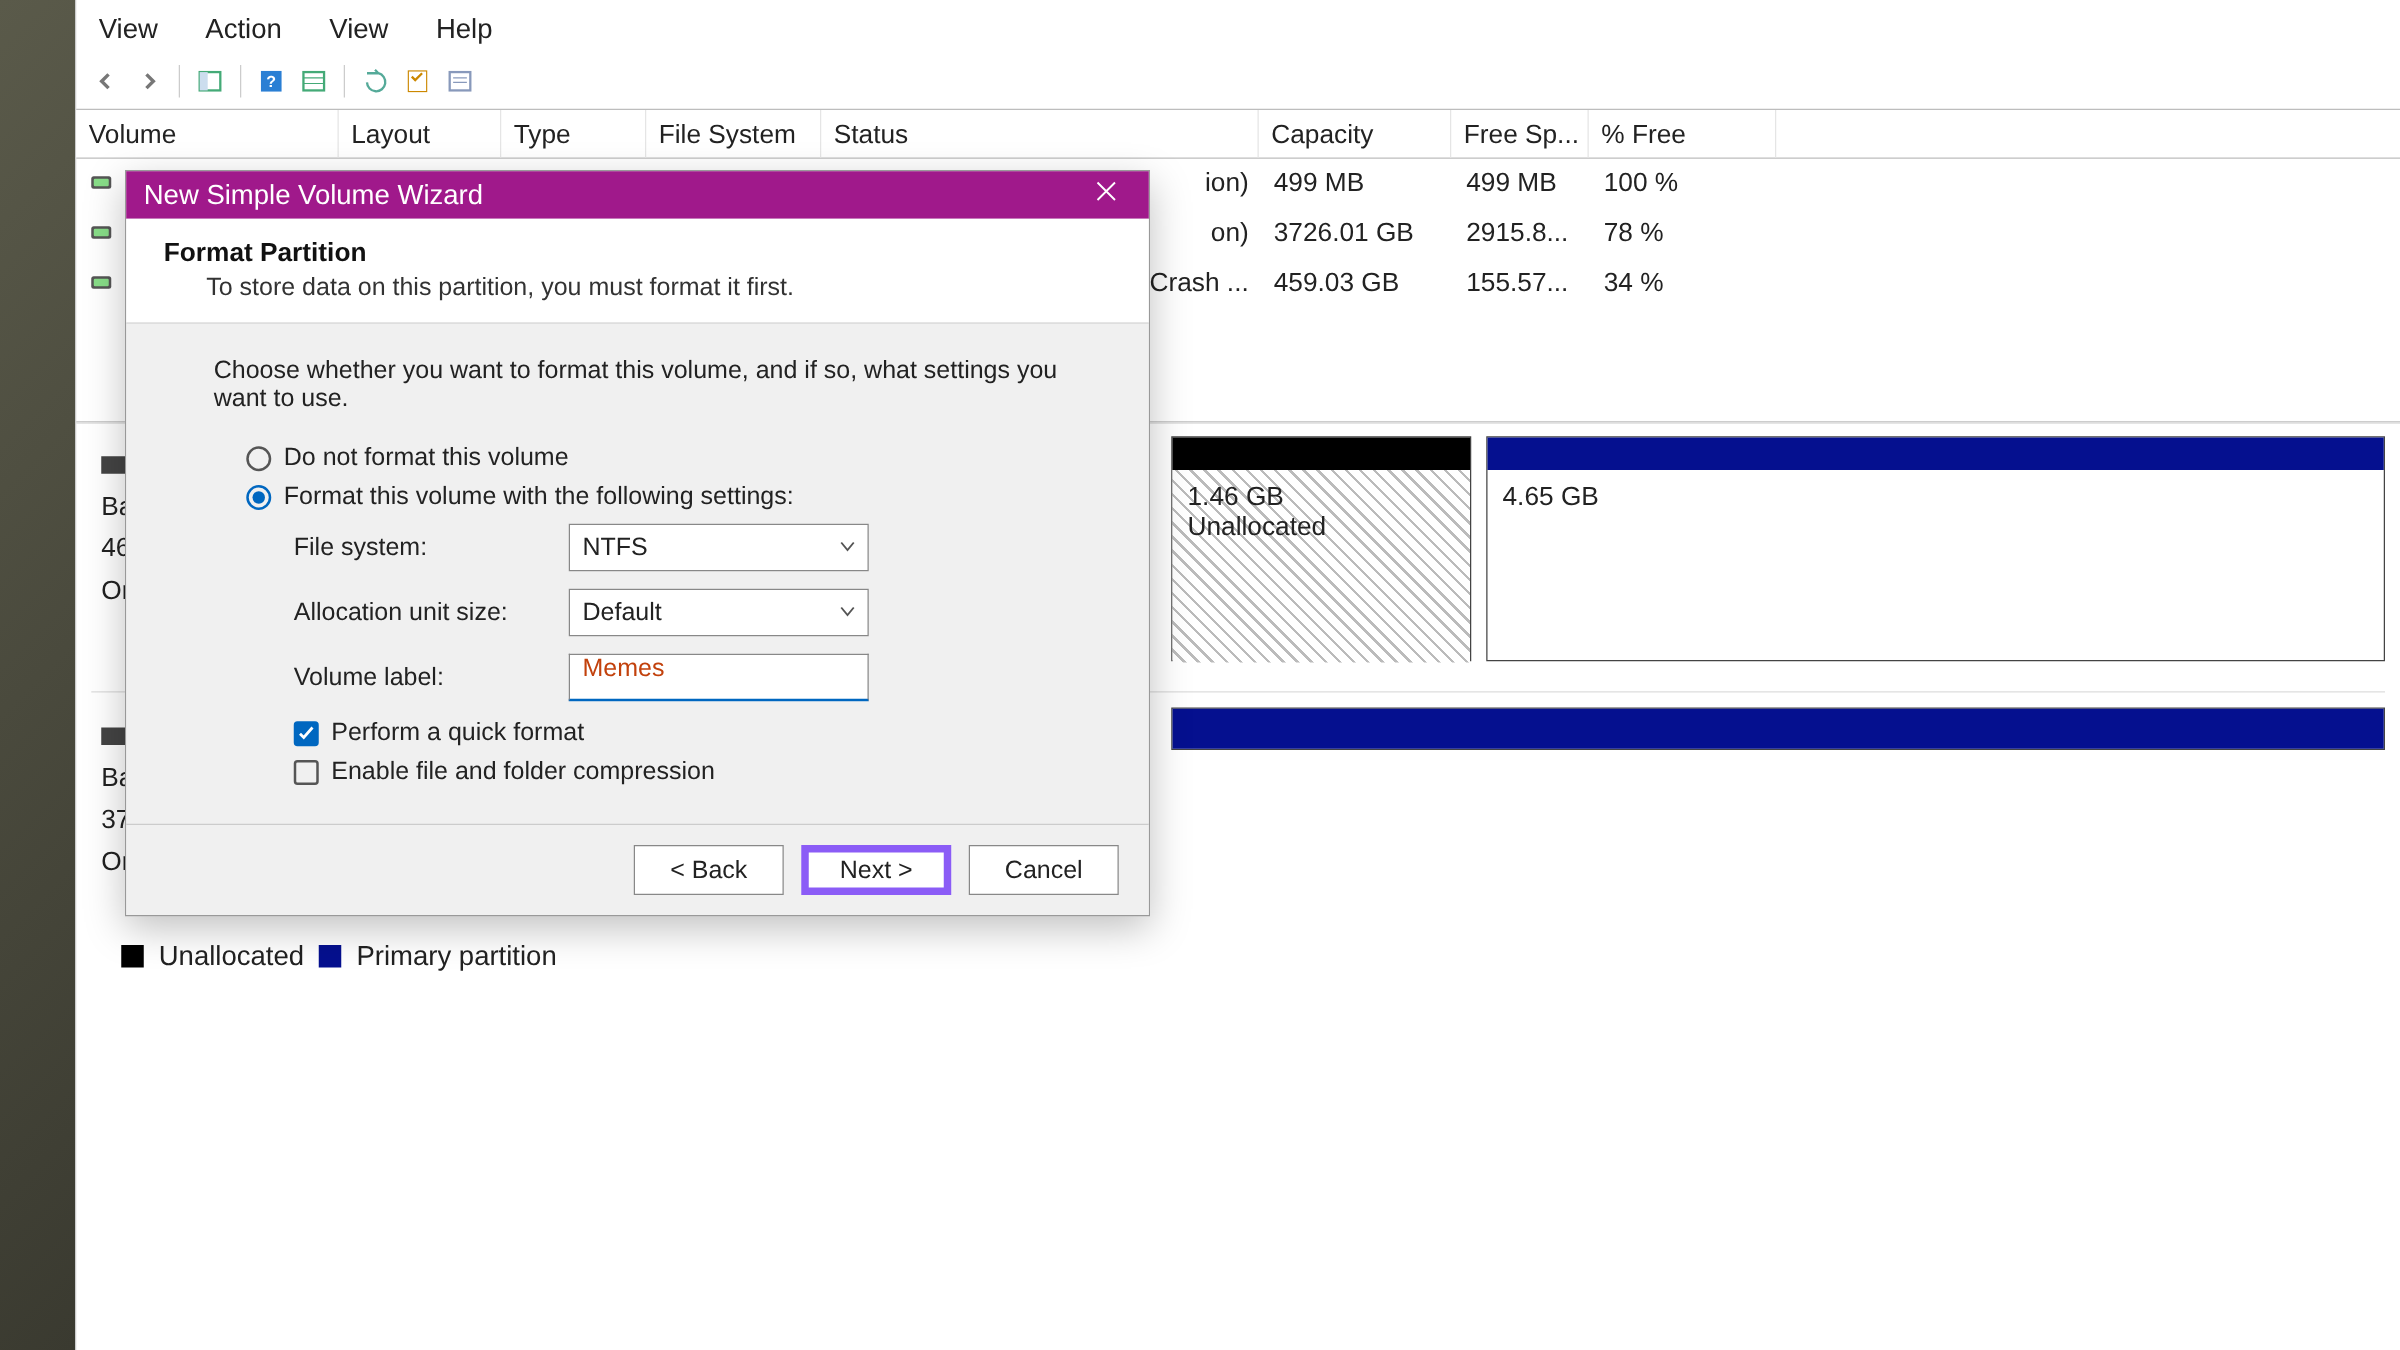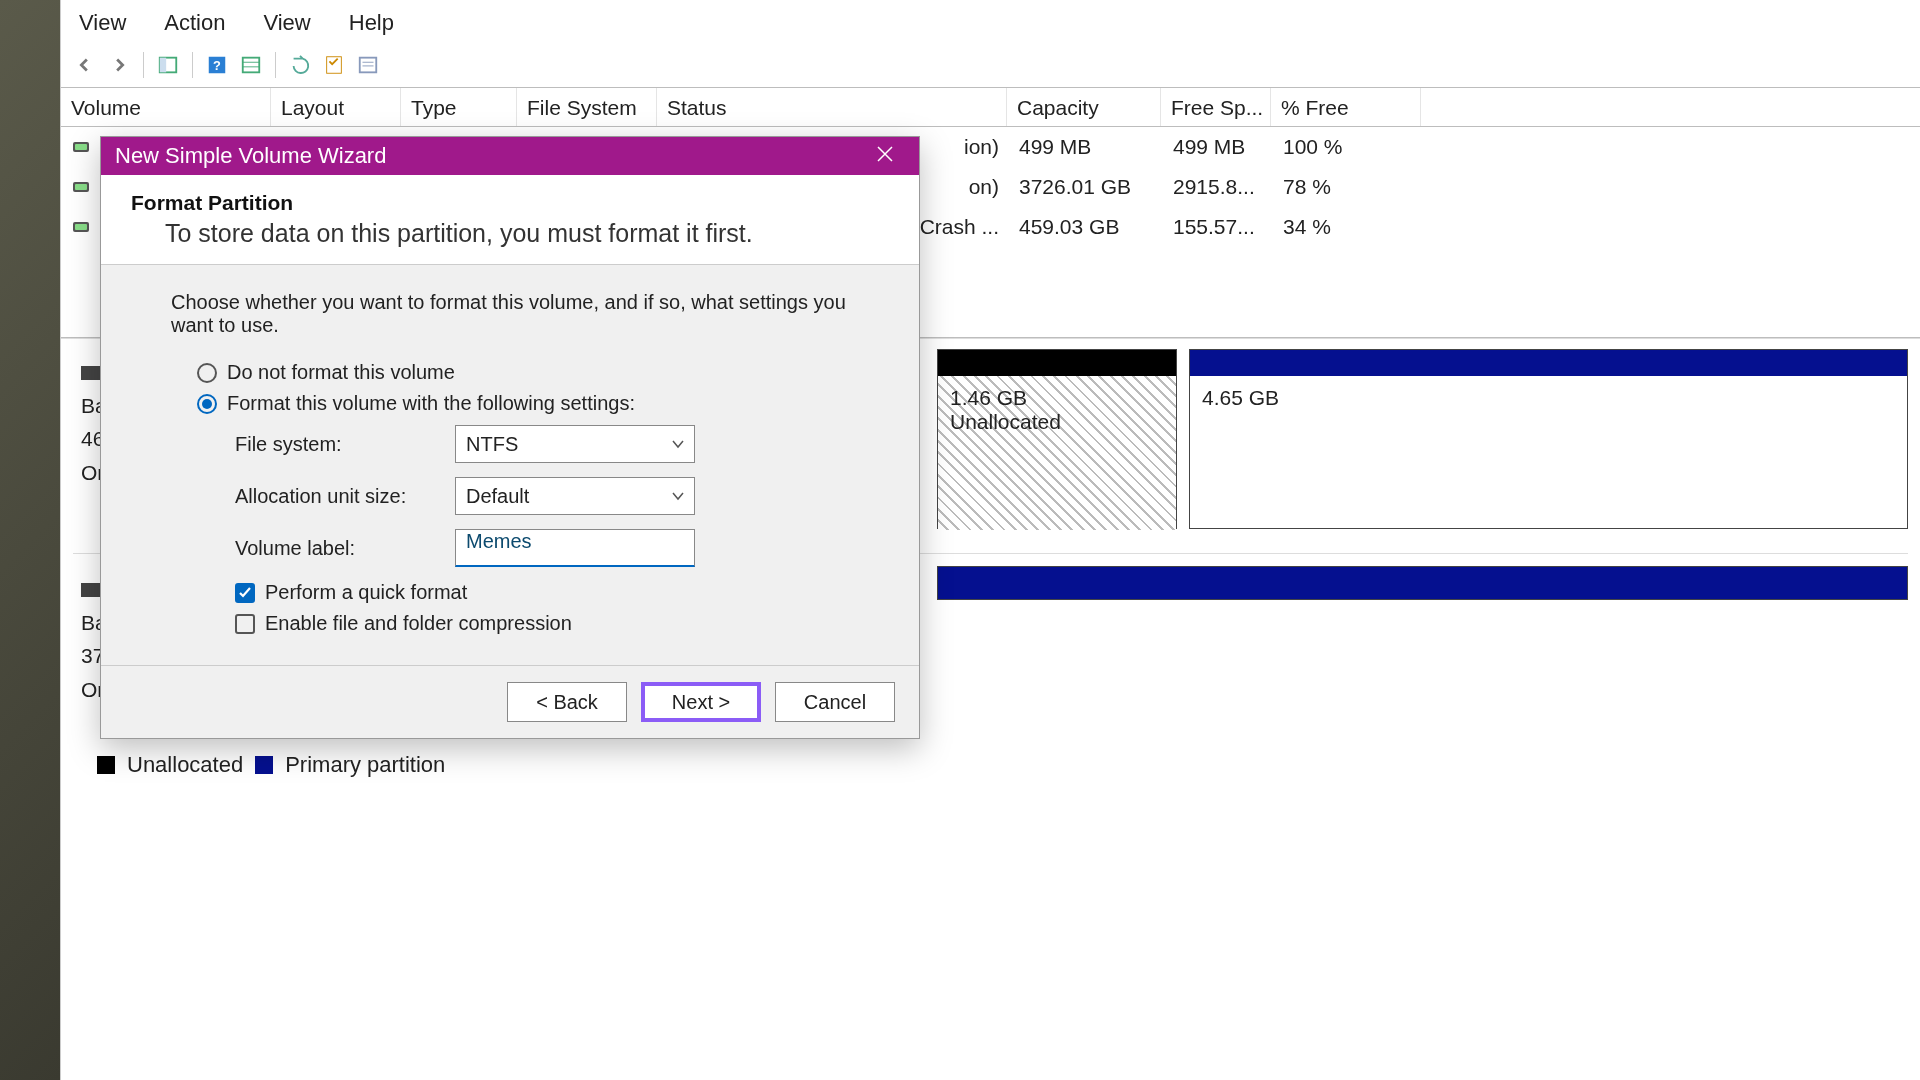--- a/index.html
+++ b/index.html
@@ -31,37 +31,37 @@
   .part .body { padding:10px 12px; font-size:21px; color:#222;}
   .hatch { background: repeating-linear-gradient(45deg,#fff,#fff 6px,#bbb 6px,#bbb 8px); }
   .legend { padding:6px 36px; font-size:22px; color:#222; display:flex; align-items:center; gap:12px;}
   .legend .sw { display:inline-block; width:18px; height:18px; }
   
   .dialog { position:absolute; left:100px; top:136px; width:820px; background:#f0f0f0; border:1px solid #999; box-shadow:0 10px 30px rgba(0,0,0,.25);}
   .dlg-title { background:#a0198b; color:#fff; padding:6px 14px; font-size:22px; display:flex; align-items:center; justify-content:space-between;}
   .dlg-title .x { width:40px; text-align:center; font-size:20px; color:#fff; cursor:default;}
   .dlg-hdr { background:#fff; padding:16px 30px 16px 30px; border-bottom:1px solid #ccc;}
   .dlg-hdr h2 { font-size:21px; font-weight:700; color:#111; margin-bottom:4px;}
-  .dlg-hdr p { font-size:25px; color:#333; padding-left:34px;}
+  .dlg-hdr p { font-size:20px; color:#333; padding-left:34px;}
   .dlg-body { padding:26px 40px 26px 70px; background:#f0f0f0; font-size:20px; color:#222;}
   .dlg-body .lead { margin-bottom:24px; }
   .radio-row { display:flex; align-items:center; gap:10px; margin:8px 0 8px 26px; font-size:20px;}
   .radio { width:20px; height:20px; border:2px solid #555; border-radius:50%; display:inline-flex; align-items:center; justify-content:center;}
   .radio.sel { border-color:#0067c0;}
   .radio.sel::after { content:""; width:10px; height:10px; background:#0067c0; border-radius:50%;}
   .fieldgrid { margin:10px 0 14px 64px; display:grid; grid-template-columns: 220px 240px; row-gap:14px; align-items:center;}
   .combo { position:relative; border:1px solid #888; background:#fff; height:38px; display:flex; align-items:center; padding:16px 10px; font-size:20px;}
   .combo .chev { position:absolute; right:8px; top:8px; }
-  .txtin { border:1px solid #888; border-bottom:2px solid #0067c0; background:#fff; height:38px; padding:0 10px; font-size:20px; color:#0c4a6e;}
+  .txtin { border:1px solid #888; border-bottom:2px solid #0067c0; background:#fff; height:38px; padding:0 10px; font-size:20px; color:#c2410c;}
   .chk-row { display:flex; align-items:center; gap:10px; margin:8px 0 4px 64px; font-size:20px;}
   .chk { width:20px; height:20px; border:2px solid #555; border-radius:3px; display:inline-flex; align-items:center; justify-content:center;}
   .chk.on { background:#0067c0; border-color:#0067c0; color:#fff;}
   .dlg-ftr { border-top:1px solid #ccc; padding:16px 24px; display:flex; justify-content:flex-end; gap:14px; background:#f0f0f0;}
   .btn { min-width:120px; height:40px; border:1px solid #888; background:#fff; font-size:20px; color:#222; display:flex; align-items:center; justify-content:center;}
-  .btn.primary { border:4px solid #8b5cf6; }
+  .btn.primary { border:6px solid #8b5cf6; }
   .col-vol{width:210px}.col-lay{width:130px}.col-type{width:116px}.col-fs{width:140px}.col-stat{width:350px}.col-cap{width:154px}.col-free{width:110px}.col-pct{width:150px}
 </style>
 </head>
 <body>
 
 <div class="left-strip"></div>
 
 <div class="app">
   <div class="menubar">
     <span>View</span>

